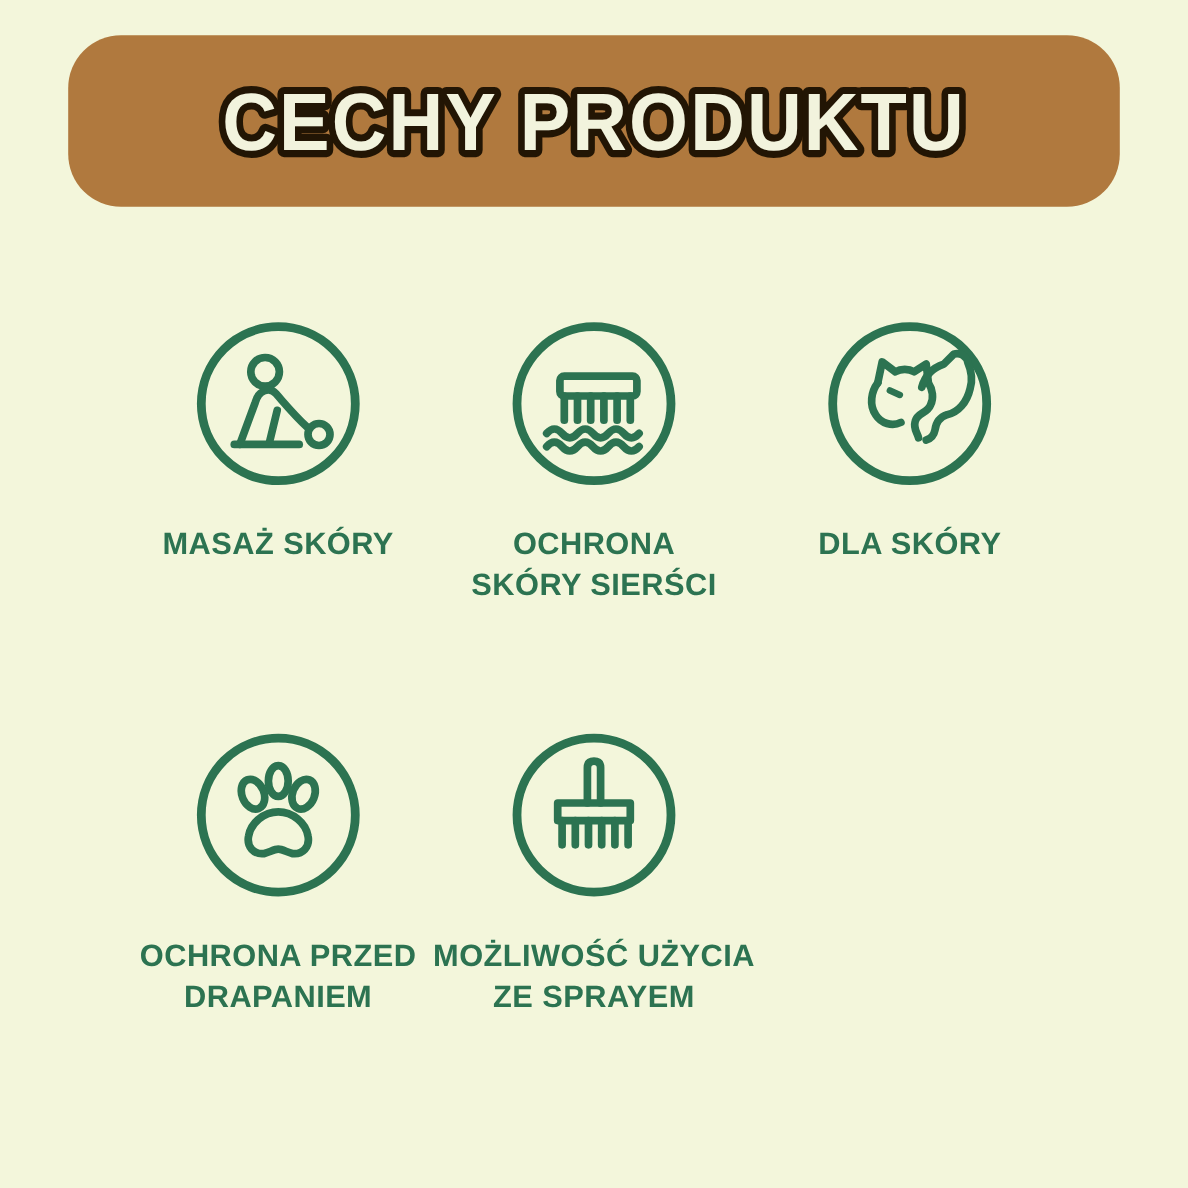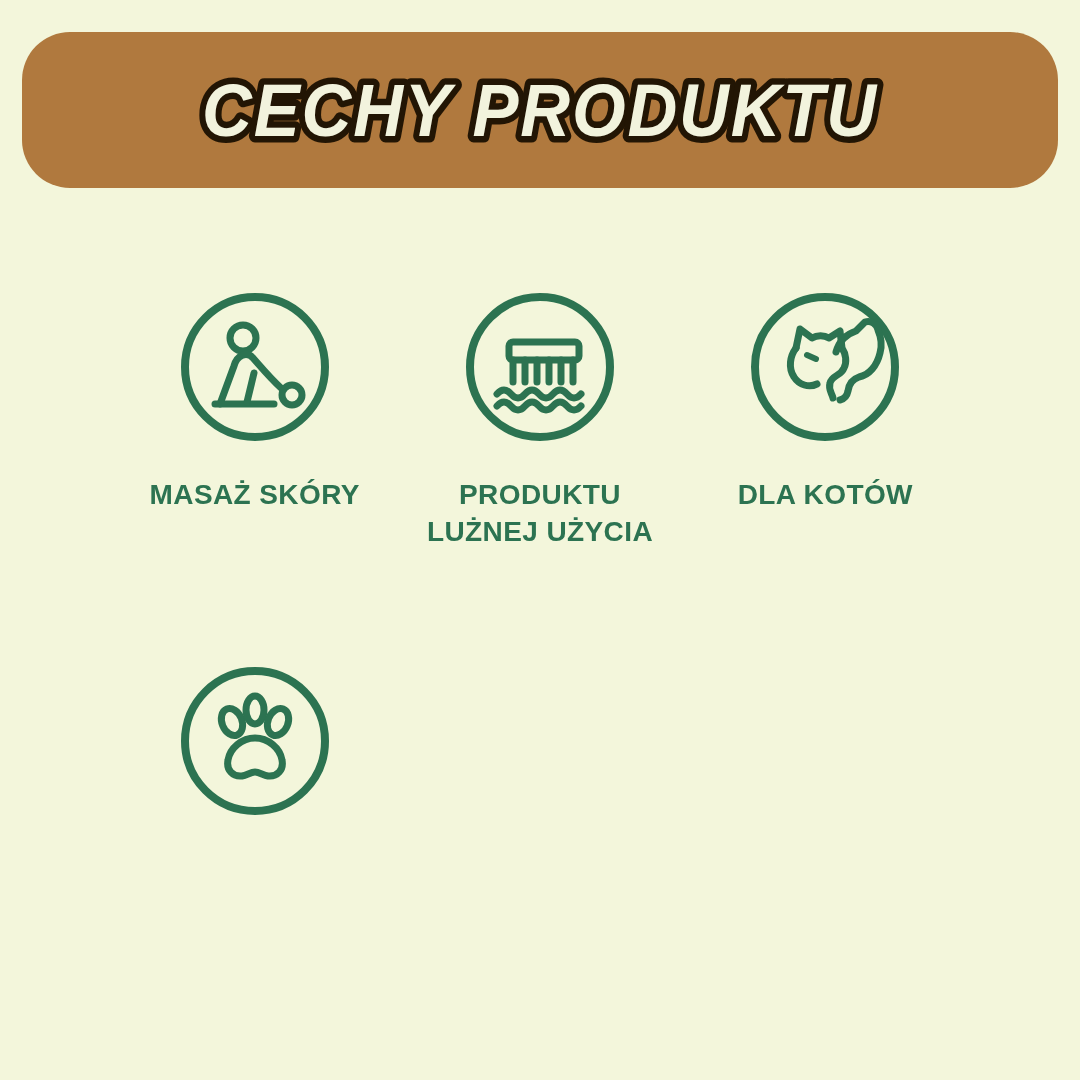--- a/index.html
+++ b/index.html
@@ -3,25 +3,25 @@
 <meta charset="utf-8">
 <style>
   html, body { margin: 0; padding: 0; }
   body {
     width: 1080px; height: 1080px;
     background: #f3f6db;
     font-family: "Liberation Sans", sans-serif;
     overflow: hidden;
   }
   .banner {
-    width: 1036px; height: 156px;
+    width: 956px; height: 156px;
     margin: 32px auto 0 auto;
     background: #b0793e;
     border-radius: 48px;
-    display: flex; align-items: flex-end; justify-content: center; font-style: italic;
+    display: flex; align-items: flex-end; justify-content: center;
   }
   .banner svg { display: block; }
   .banner text {
     font-family: "Liberation Sans", sans-serif;
     font-weight: bold;
     font-size: 74px;
     letter-spacing: 2px;
     fill: #f2f3dd;
     stroke: #221504;
     stroke-width: 13px;
@@ -102,50 +102,75 @@
           <path d="M 72,68 V 90"></path>
           <path d="M 84,68 V 90"></path>
           <path d="M 96,68 V 90"></path>
           <path d="M 108,68 V 90"></path>
           <path d="M 32,102 q 7,-8 14,0 t 14,0 t 14,0 t 14,0 t 14,0 t 14,0"></path>
           <path d="M 32,114 q 7,-8 14,0 t 14,0 t 14,0 t 14,0 t 14,0 t 14,0"></path>
         </g>
       </svg>
     </div>
     <div class="label">
-      <div class="label-line">PRODUKTU</div>
-      <div class="label-line">LUŻNEJ UŻYCIA</div>
+      <div class="label-line">OCHRONA</div>
+      <div class="label-line">SKÓRY SIERŚCI</div>
     </div>
   </div>
 
   <div class="cell">
     <div class="icon-wrap">
       <svg width="150" height="150" viewBox="0 0 150 150">
         <g class="icon-stroke">
           <circle cx="75" cy="75" r="70" stroke-width="8"></circle>
           <path d="M 46,56 C 40,64 38,76 44,85 C 49,93 59,96 67,92"></path>
           <path d="M 46,56 L 50,37 L 62,46 C 67,43 74,43 79,46 L 90,39 L 92,56 C 96,62 97,70 94,76 C 91,84 82,83 80,91 C 78,98 82,101 83,106"></path>
           <path d="M 57,63 L 66,67" stroke-width="6"></path>
           <path d="M 86,60 C 89,49 97,42 106,39 L 115,30 C 121,28 127,32 128,38 C 131,45 132,54 130,61 C 127,74 119,83 109,85 C 103,87 99,91 98,99 C 97,104 94,107 90,108"></path>
         </g>
       </svg>
     </div>
     <div class="label">
-      <div class="label-line">DLA KOTÓW</div>
+      <div class="label-line">DLA SKÓRY</div>
     </div>
   </div>
 
   <div class="cell">
     <div class="icon-wrap">
       <svg width="150" height="150" viewBox="0 0 150 150">
         <g class="icon-stroke">
           <circle cx="75" cy="75" r="70" stroke-width="8"></circle>
           <ellipse cx="52" cy="56" rx="10" ry="14" transform="rotate(-22 52 56)"></ellipse>
           <ellipse cx="75" cy="44" rx="9" ry="14"></ellipse>
           <ellipse cx="98" cy="56" rx="10" ry="14" transform="rotate(22 98 56)"></ellipse>
           <path d="M 75,72 C 62,72 50,82 48,94 C 46,104 53,111 62,110 C 67,109 71,106 75,106 C 79,106 83,109 88,110 C 97,111 104,104 102,94 C 100,82 88,72 75,72 Z"></path>
         </g>
       </svg>
     </div>
+    <div class="label">
+      <div class="label-line">OCHRONA PRZED</div>
+      <div class="label-line">DRAPANIEM</div>
+    </div>
   </div>
 
+  <div class="cell">
+    <div class="icon-wrap">
+      <svg width="150" height="150" viewBox="0 0 150 150">
+        <g class="icon-stroke">
+          <circle cx="75" cy="75" r="70" stroke-width="8"></circle>
+          <path d="M 69,64 V 32 Q 69,26 75,26 Q 81,26 81,32 V 64"></path>
+          <rect x="42" y="64" width="66" height="16"></rect>
+          <path d="M 46,80 V 102"></path>
+          <path d="M 58,80 V 102"></path>
+          <path d="M 70,80 V 102"></path>
+          <path d="M 82,80 V 102"></path>
+          <path d="M 94,80 V 102"></path>
+          <path d="M 106,80 V 102"></path>
+        </g>
+      </svg>
+    </div>
+    <div class="label">
+      <div class="label-line">MOŻLIWOŚĆ UŻYCIA</div>
+      <div class="label-line">ZE SPRAYEM</div>
+    </div>
+  </div>
 
 </div>
 
 </body></html>

